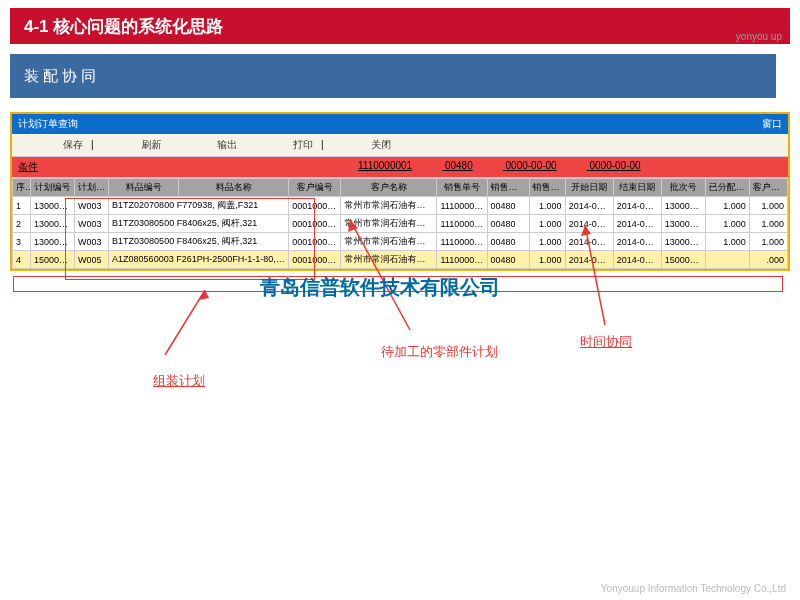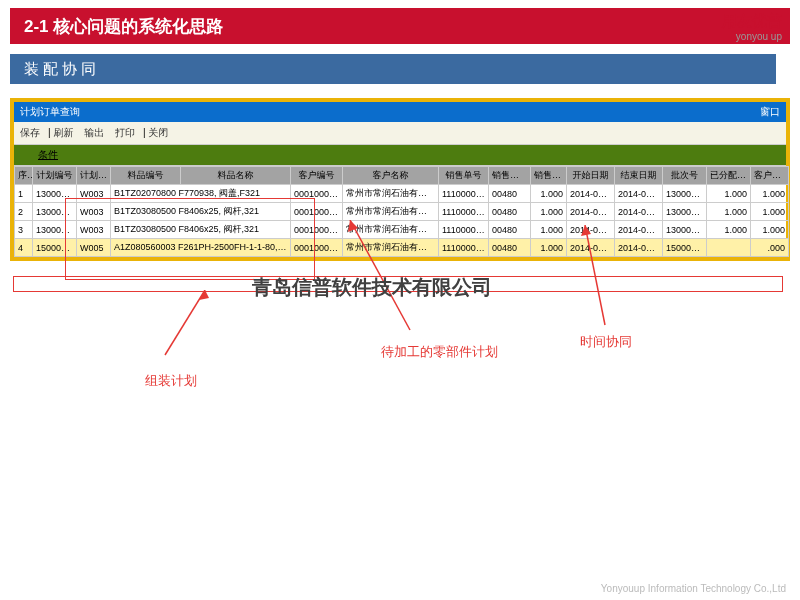--- a/index.html
+++ b/index.html
@@ -1,69 +1,75 @@
 <!DOCTYPE html>
 <html><head>
 <meta charset="utf-8">
 <style>
   * { box-sizing: border-box; margin: 0; padding: 0; }
   body { font-family: "Microsoft YaHei", Arial, sans-serif; background: #fff; width: 800px; height: 600px; position: relative; overflow: hidden; }
   .title-bar { background: #c8102e; color: #fff; height: 36px; display: flex; align-items: center; padding: 0 14px; font-size: 17px; font-weight: bold; margin: 8px 10px 0 10px; }
   .brand { position: absolute; right: 18px; top: 12px; color: #c8102e; font-size: 15px; font-weight: bold; text-align: right; }
   .brand small { display:block; font-size:10px; color:#999; font-weight:normal; }
-  .sub-bar { background: #3b6aa0; color: #fff; height: 30px; display: flex; align-items: center; padding: 0 14px; font-size: 15px; margin: 10px 24px 0 10px; letter-spacing: 4px; }
-  .app-window { margin: 14px 10px 0 10px; border: 4px solid #eab308; font-size: 10px; }
+  .sub-bar { background: #3b6aa0; color: #fff; height: 44px; display: flex; align-items: center; padding: 0 14px; font-size: 15px; margin: 10px 24px 0 10px; letter-spacing: 4px; }
+  .app-window { margin: 14px 10px 0 10px; border: 2px solid #eab308; font-size: 10px; }
   .win-header { background: #0b6dcc; color: #fff; padding: 3px 6px; display:flex; justify-content:space-between; }
   .toolbar { background: #f5f3e6; padding: 4px 6px; border-bottom: 1px solid #ccc; }
-  .toolbar span { margin-right: 8px; cursor: pointer; color:#333; }
-  .cond-row { background:#4d7c0f; border-bottom:1px solid #ccc; padding:3px 24px; display:flex;text-decoration:underline; }
+  .toolbar span { margin-right: 8px; cursor: pointer; color:#333;margin-left:45px; }
+  .cond-row { background:#ef4444; border-bottom:1px solid #ccc; padding:3px 6px; display:flex;text-decoration:underline; }
   .cond-row .lbl { width:40px; }
   .cond-row .spaced { margin-left:300px; }
   .cond-row .spaced span { margin-right:30px; }
   table { border-collapse: collapse; width: 100%; table-layout: fixed; }
   th, td { border: 1px solid #ccc; padding: 2px 3px; font-size: 9px; white-space: nowrap; overflow: hidden; text-overflow: ellipsis; }
   th { background: #a3a3a3; font-weight: normal; }
   td.num { text-align: right; }
   tr.hl td { background: #fff1a8; }
   .red-box1 { position:absolute; border:1px solid #e53935; left:65px; top:198px; width:250px; height:82px; pointer-events:none; }
   .red-box2 { position:absolute; border:1px solid #e53935; left:13px; top:276px; width:770px; height:16px; pointer-events:none; }
   .anno { position:absolute; color:#e53935; font-size:13px; pointer-events:none; }
   .arrow { position:absolute; pointer-events:none; }
-  .watermark { position:absolute; left:252px; top:274px; color:#404040; font-size:20px; font-weight:bold; pointer-events:none; }
+  .watermark { position:absolute; left:260px; top:274px; color:#0369a1; font-size:20px; font-weight:bold; pointer-events:none; }
   .footer { position:absolute; right:14px; bottom:6px; color:#bbb; font-size:10px; }
 </style>
 </head>
 <body>
 
 <div class="brand">
   <span>用友优普</span><small>yonyou up</small>
 </div>
 
 <div class="title-bar">
-  <span>2-1 核心问题的系统化思路</span>
+  <span>4-1 核心问题的系统化思路</span>
 </div>
 
 <div class="sub-bar">
   <span>装配协同</span>
 </div>
 
 <div class="app-window">
   <div class="win-header">
     <span>计划订单查询</span>
     <span>窗口</span>
   </div>
   <div class="toolbar">
     <span>保存</span>|
     <span>刷新</span>
     <span>输出</span>
     <span>打印</span>|
     <span>关闭</span>
   </div>
   <div class="cond-row">
     <span class="lbl">条件</span>
+    <span class="spaced">
+      <span>1110000001</span>
+      <span>00480</span>
+      <span>0000-00-00</span>
+      <span>0000-00-00</span>
+    </span>
   </div>
   <table>
     <colgroup>
       <col style="width:18px">
         <col style="width:44px">
         <col style="width:34px">
         <col style="width:70px">
         <col style="width:110px">
       <col style="width:52px">
         <col style="width:96px">
@@ -173,19 +179,19 @@
   </svg>
 <svg class="arrow" style="left:340px; top:220px;" width="80" height="120">
     <line x1="10" y1="0" x2="70" y2="110" stroke="#e53935" stroke-width="1.5"></line>
     <polygon points="10,0 8,12 18,8" fill="#e53935"></polygon>
   </svg>
 <svg class="arrow" style="left:575px; top:225px;" width="40" height="105">
     <line x1="10" y1="0" x2="30" y2="100" stroke="#e53935" stroke-width="1.5"></line>
     <polygon points="10,0 6,11 16,9" fill="#e53935"></polygon>
   </svg>
 
-<div class="anno" style="left:145px; top:372px;">组装计划</div>
+<div class="anno" style="left:153px; top:372px;text-decoration:underline;">组装计划</div>
 <div class="anno" style="left:381px; top:343px;">待加工的零部件计划</div>
-<div class="anno" style="left:580px; top:333px;">时间协同</div>
+<div class="anno" style="left:580px; top:333px;text-decoration:underline;">时间协同</div>
 
 <div class="watermark">青岛信普软件技术有限公司</div>
 
 <div class="footer">Yonyouup Information Technology Co.,Ltd</div>
 
 </body></html>

